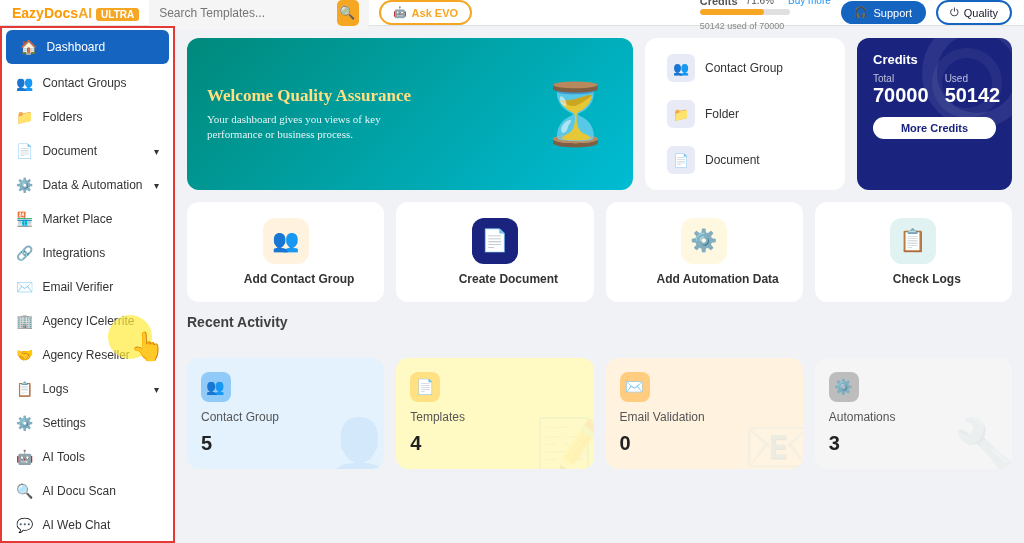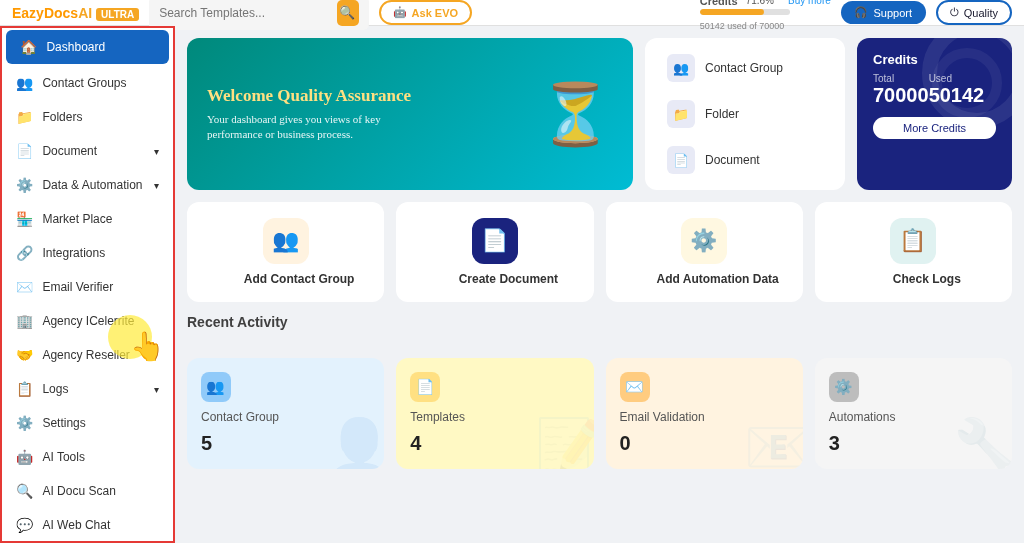--- a/index.html
+++ b/index.html
@@ -239,31 +239,31 @@
     }
     .credits-card::after {
       content: '';
       position: absolute;
       top: 10px; right: 10px;
       width: 50px; height: 50px;
       border: 10px solid rgba(255,255,255,0.06);
       border-radius: 50%;
     }
     .credits-card h3 { font-size: 13px; font-weight: 700; margin-bottom: 6px; }
-    .credits-nums { display: flex; margin-bottom: 10px; }
+    .credits-nums { display: flex; gap: 16px; margin-bottom: 10px; }
     .credits-num-block .label { font-size: 10px; opacity: 0.7; }
     .credits-num-block .value { font-size: 20px; font-weight: 800; }
     .more-credits-btn {
       background: #fff;
       color: #1a237e;
       border: none;
       border-radius: 20px;
       padding: 5px 12px;
       font-size: 11px;
-      font-weight: 400;
+      font-weight: 700;
       cursor: pointer;
       width: 100%;
     }
 
     
     .action-cards {
       display: flex;
       gap: 12px;
     }
     .action-card {

